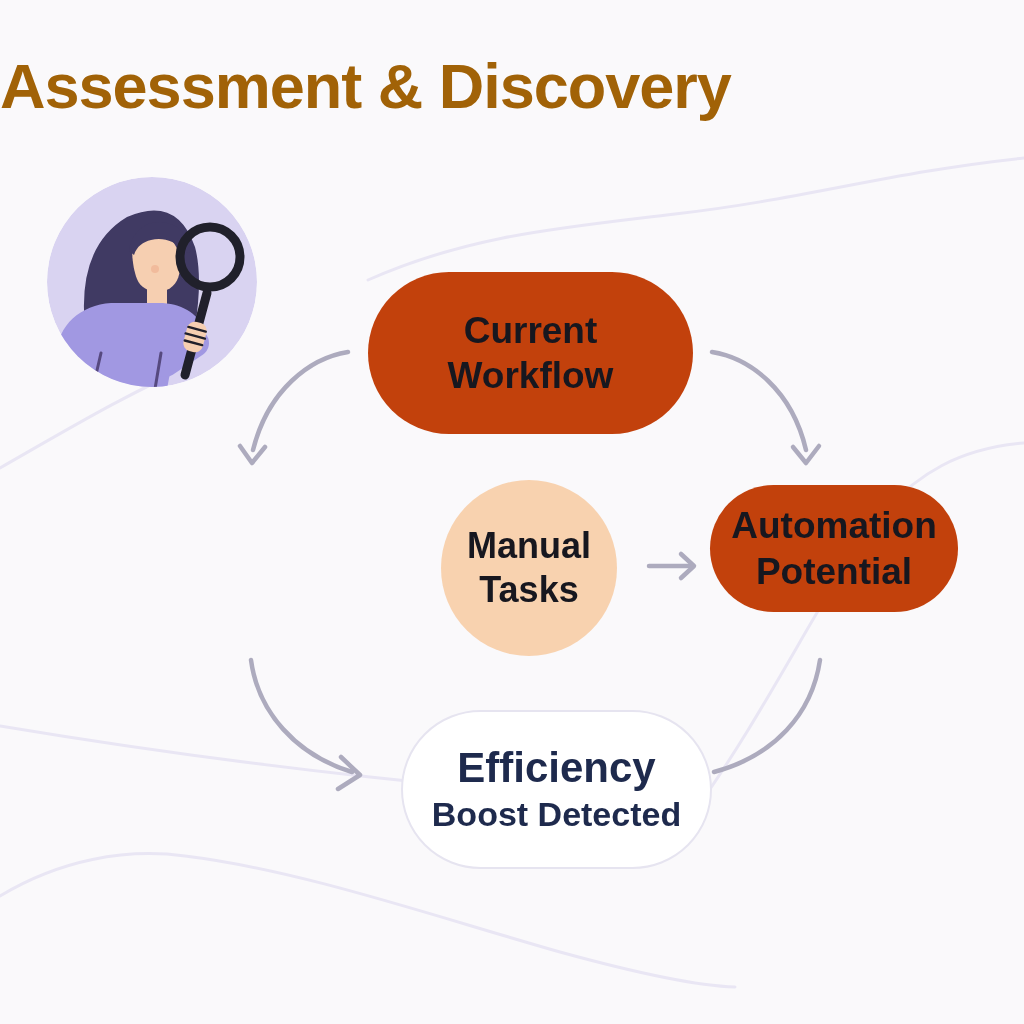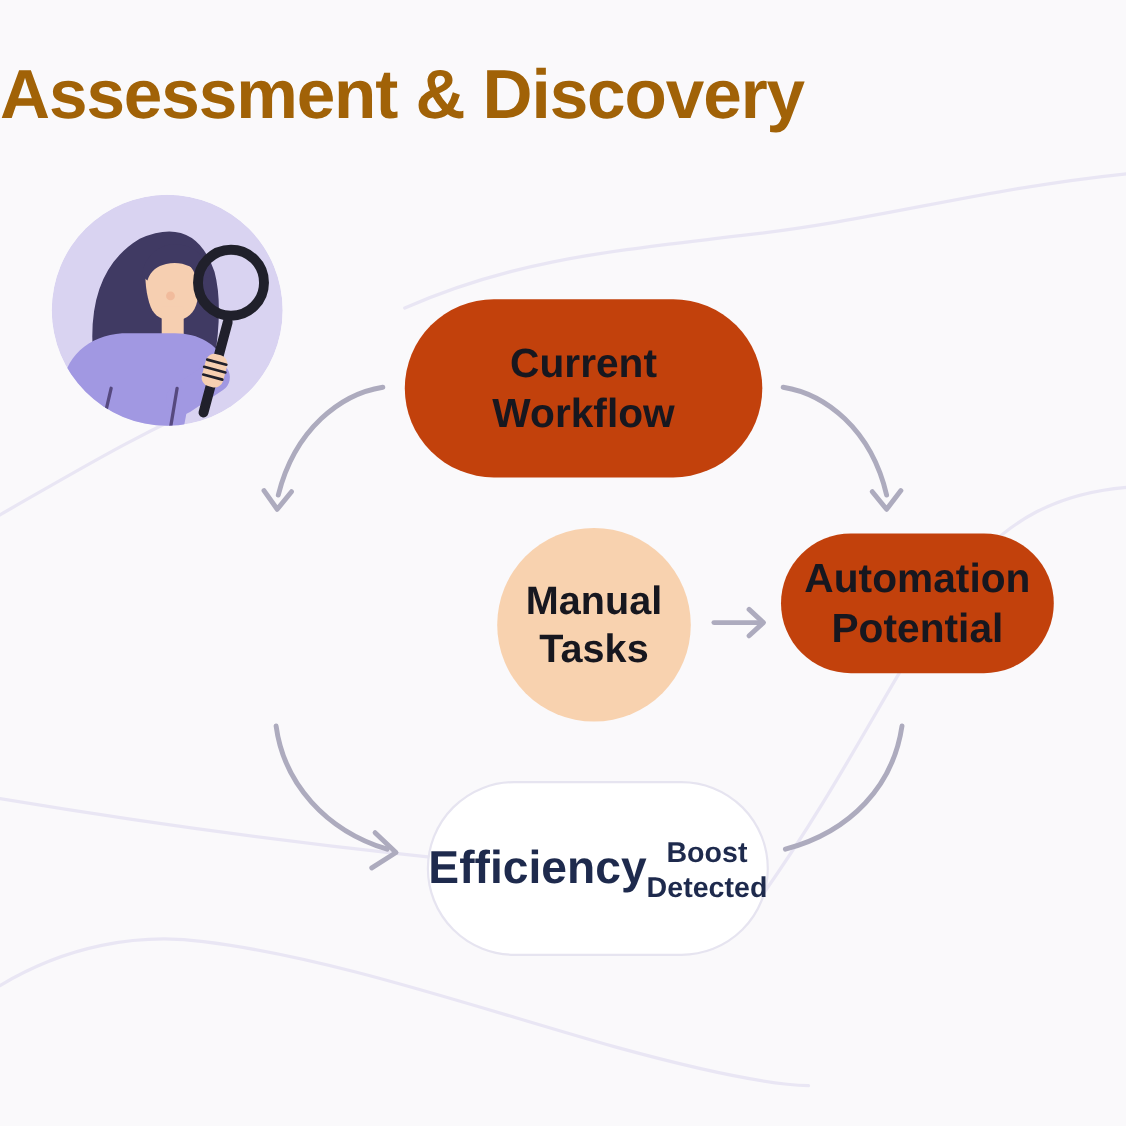--- a/index.html
+++ b/index.html
@@ -18,31 +18,31 @@
   
   .node{
     position:absolute;display:flex;align-items:center;justify-content:center;
     text-align:center;color:#17171F;z-index:3;
   }
   .pill{background:#c2410c;border-radius:999px;}
   .node-label{white-space:pre-line;font-weight:600;line-height:1.22;}
   .node-current{left:368px;top:272px;width:325px;height:162px;font-size:37px;}
   .node-bottlenecks{left:95px;top:485px;width:318px;height:158px;font-size:39px;}
   .node-manual{
-    left:452px;top:480px;width:176px;height:176px;border-radius:50%;
+    left:441px;top:480px;width:176px;height:176px;border-radius:50%;
     background:#F8D2AF;font-size:36px;
   }
   .node-automation{left:710px;top:485px;width:248px;height:127px;font-size:37px;}
   .node-efficiency{
-    left:388px;top:710px;width:307px;height:155px;border-radius:999px;
-    background:#FFFFFF;border:2px solid #E6E4F0;flex-direction:row;
+    left:401px;top:710px;width:307px;height:155px;border-radius:999px;
+    background:#FFFFFF;border:2px solid #E6E4F0;flex-direction:column;
     color:#1E2A4D;
   }
   .eff-line1{font-size:42px;font-weight:700;line-height:1.1;}
-  .eff-line2{font-size:26px;font-weight:600;line-height:1.2;margin-top:3px;}
+  .eff-line2{font-size:34px;font-weight:600;line-height:1.2;margin-top:3px;}
   .avatar{position:absolute;left:47px;top:177px;width:210px;height:210px;z-index:2;}
   .waves{z-index:0;}
   .arrows{z-index:1;}
 </style>
 </head>
 <body>
 
 <div class="stage">
 
   <svg class="layer waves" viewBox="0 0 1024 1024">

